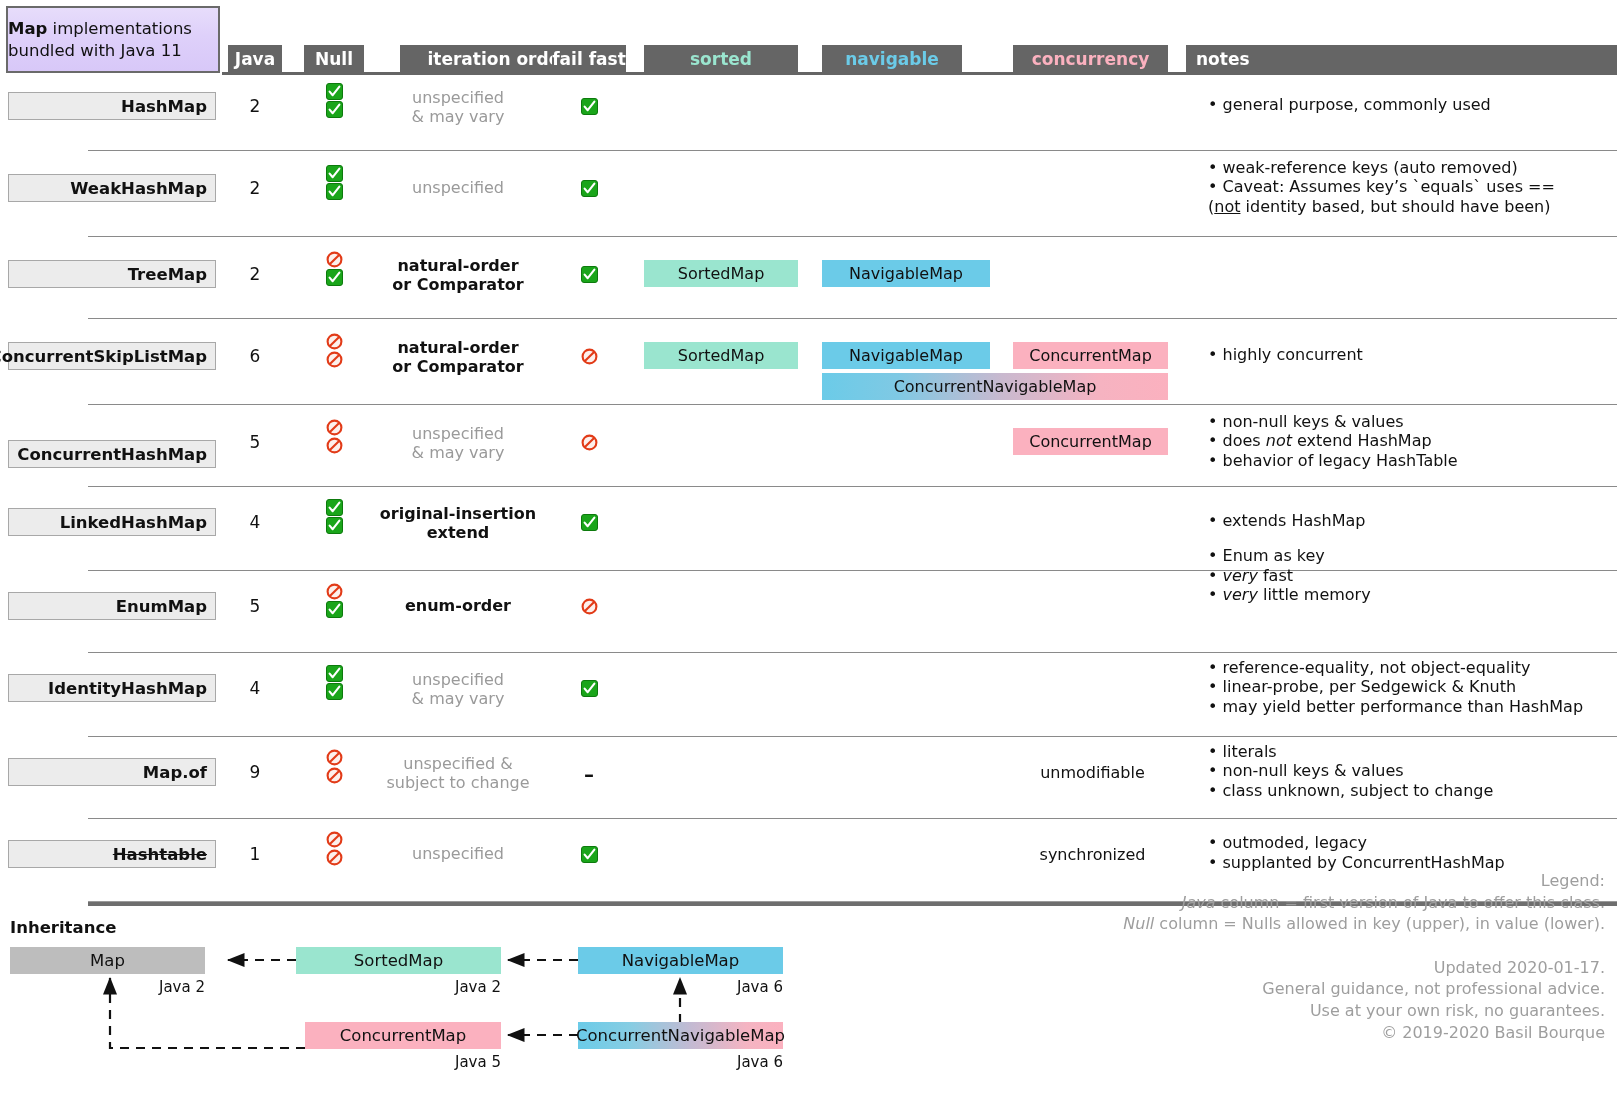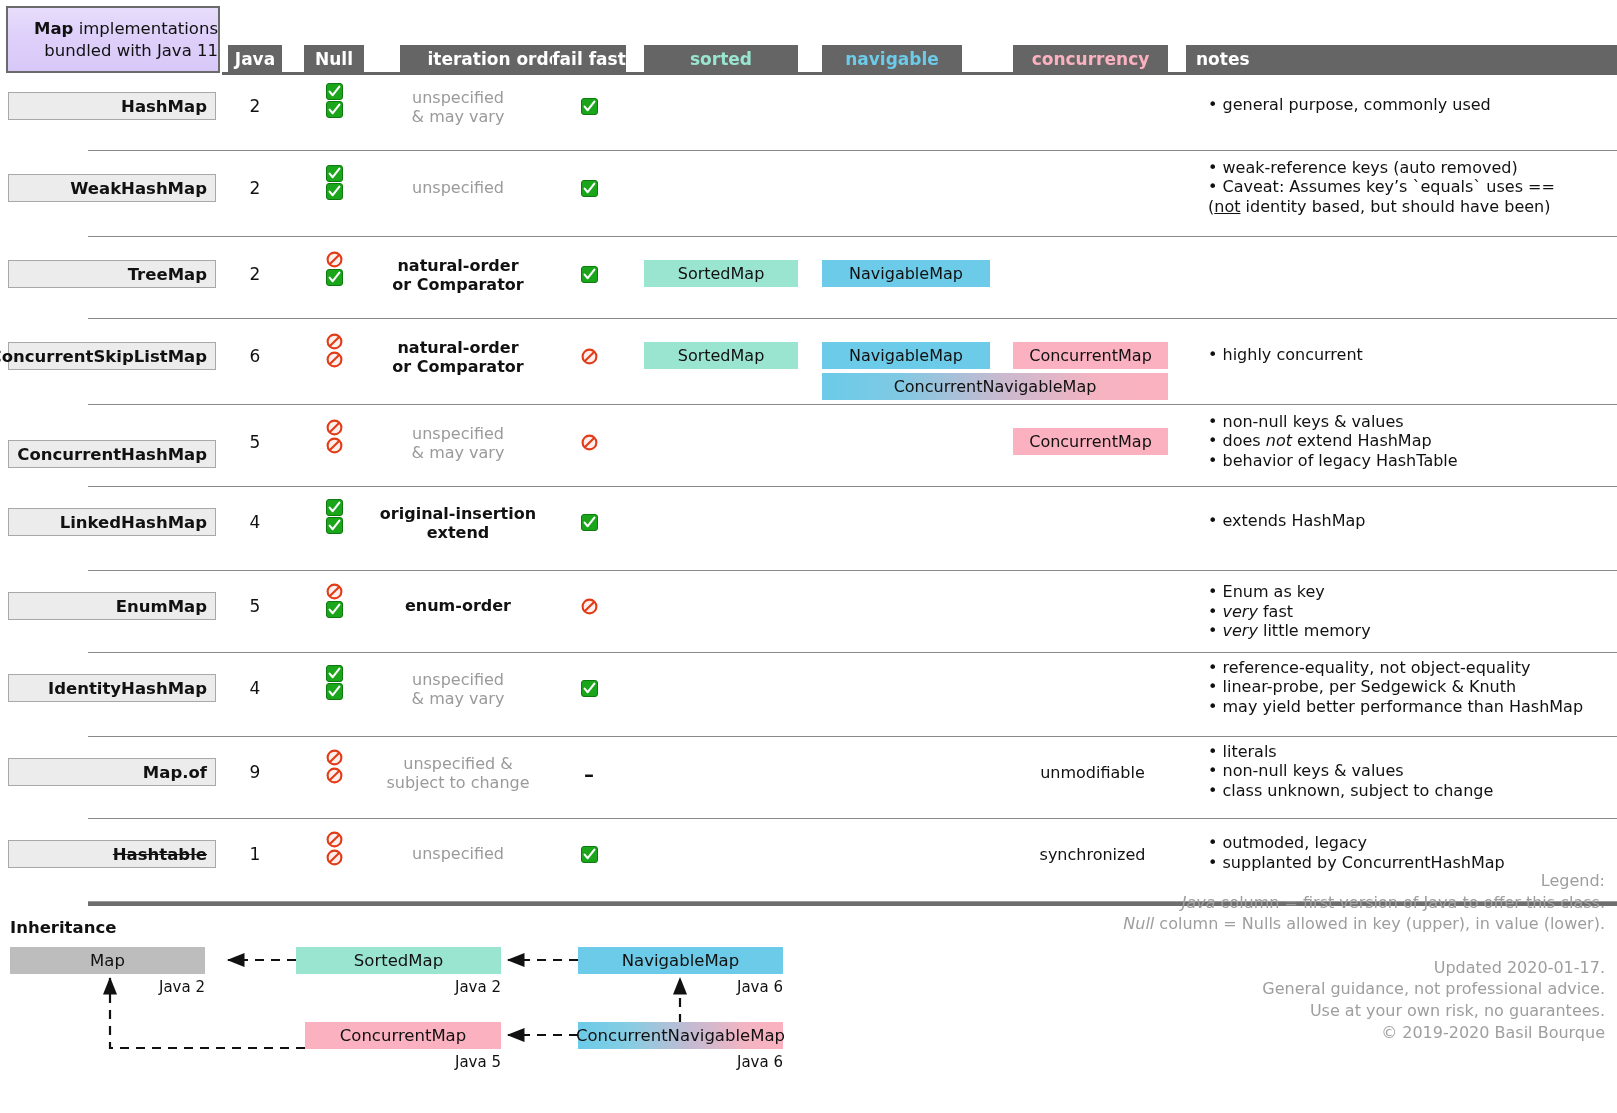--- a/index.html
+++ b/index.html
@@ -18,21 +18,21 @@
 
   
   #header { position: absolute; left: 0; top: 0; width: 1617px; height: 80px; }
 
   #title-box {
     position: absolute; left: 6px; top: 6px;
     width: 214px; height: 67px;
     border: 2px solid #6a6a6a;
     background: linear-gradient(180deg, #e7ddfb 0%, #ded0fa 45%, #d8c8f8 100%);
     display: flex; flex-direction: column;
-    align-items: flex-end; justify-content: center;
+    align-items: flex-start; justify-content: center;
     font-size: 16.5px; color: #111; line-height: 1.32;
   }
   #title-box .t-line { white-space: nowrap; }
   #title-box b { font-weight: 700; }
 
   .hdr-bar {
     position: absolute;
     height: 27px; top: 45px;
     background: #656565;
     color: #ffffff;
@@ -367,21 +367,21 @@
                 <path d="M3.6 8.6 L6.7 12.2 L13.4 3.6" fill="none" stroke="#ffffff" stroke-width="2.1" stroke-linecap="round" stroke-linejoin="round"></path>
               </svg></span></span>
         </div>
         <div class="iter-cell bold" style="top:516px">
           <div>enum-order</div>
         </div>
         <div class="ff-cell" style="top:516px"><span class="ico"><svg width="17" height="17" viewBox="0 0 17 17">
               <circle cx="8.5" cy="8.5" r="6.9" fill="#fdf0ec" stroke="#e23b18" stroke-width="2.1"></circle>
               <line x1="3.9" y1="13.1" x2="13.1" y2="3.9" stroke="#e23b18" stroke-width="2.1" stroke-linecap="round"></line>
             </svg></span></div>
-        <div class="notes" style="top:502px">
+        <div class="notes" style="top:466px">
           <div class="nl">• Enum as key</div>
           <div class="nl">• <i>very</i> fast</div>
           <div class="nl">• <i>very</i> little memory</div>
         </div>
       </div>
       <div class="row">
         <div class="rowsep" style="top:572px"></div>
         <div class="name-box" style="top:594px">
           <span>IdentityHashMap</span>
         </div>

